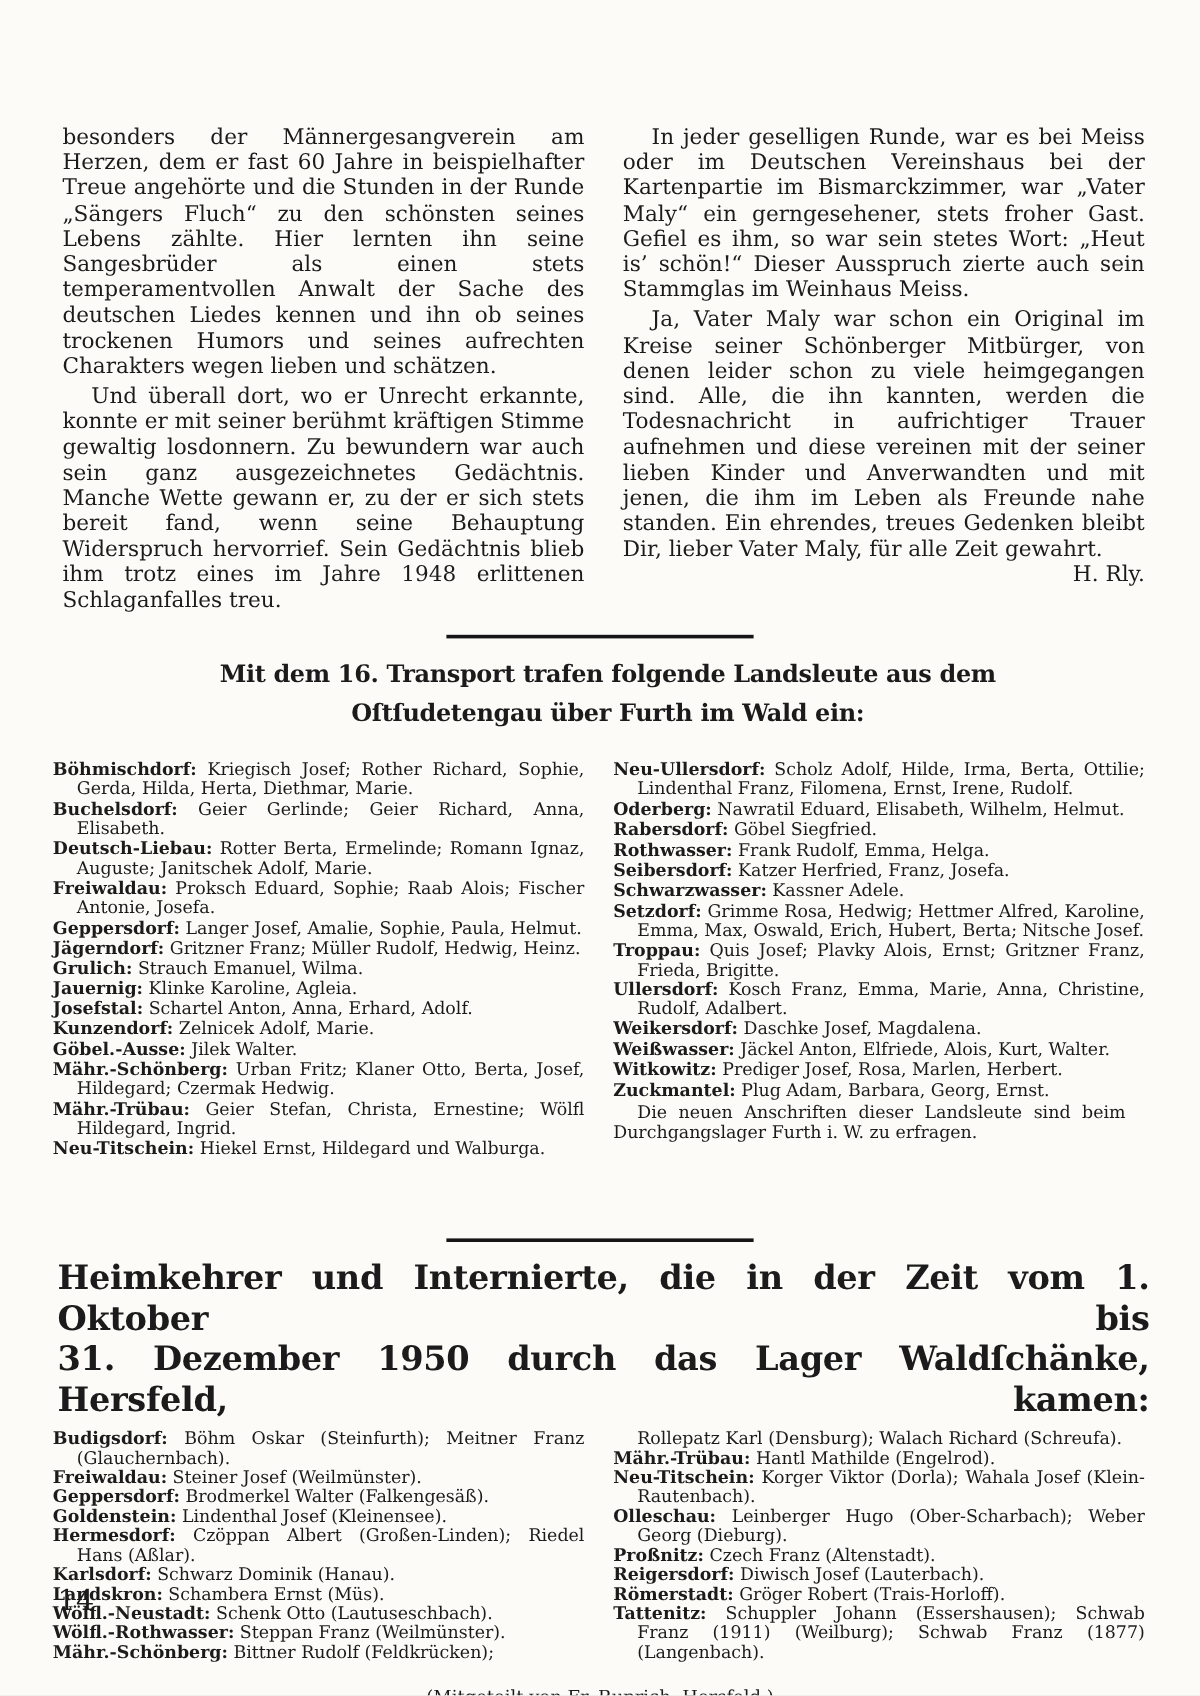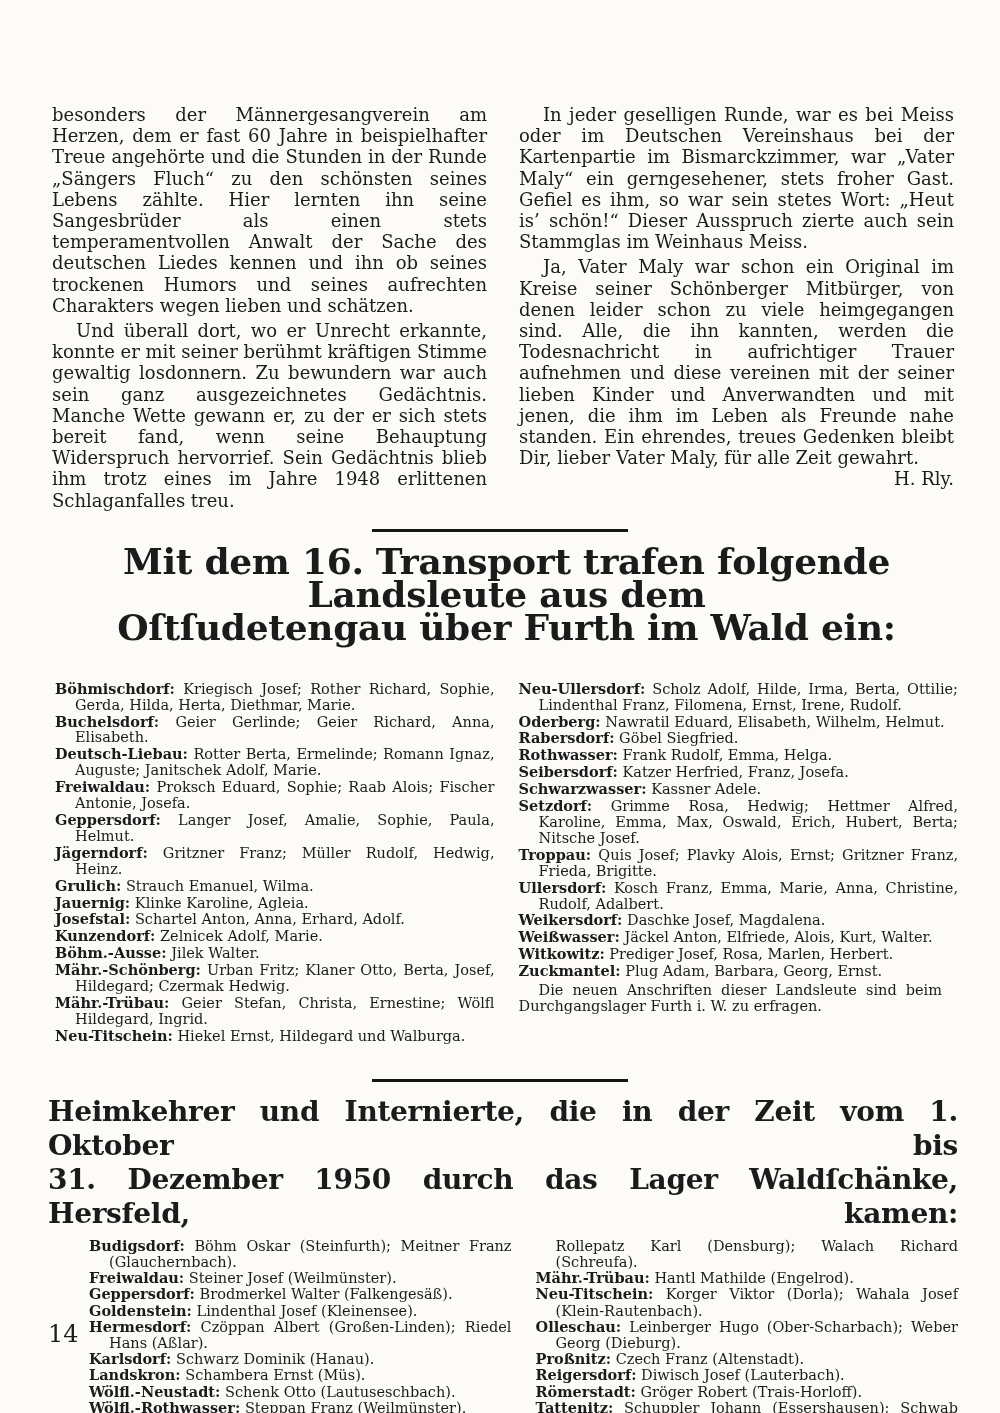--- a/index.html
+++ b/index.html
@@ -27,42 +27,42 @@
   .sig { float:right; }
 
   
   .divider { width:256px; height:3px; background:#151515; margin:14px auto 0; }
 
   
   .head1 {
     margin-top:13px;
     text-align:center;
     font-weight:bold;
-    font-size:36px; line-height:33px;
+    font-size:20px; line-height:33px;
     letter-spacing:-0.3px;
     padding-left:13px;
   }
   .head2 {
     margin:13px 42px 0 48px;
     font-weight:bold;
     font-size:28px; line-height:34px;
     letter-spacing:-0.3px;
   }
   .head2 .hline { text-align:justify; text-align-last:justify; }
 
   
   .list {
     display:flex; gap:24px;
-    padding:7px 42px 0 55px;
+    padding:7px 42px 0 44px;
     font-size:14.5px; line-height:15.9px;
     text-align:justify;
   }
   .list .col { width:443px; }
   .list1 { min-height:384px; }
-  .list2 { min-height:208px; line-height:16.2px;margin-left:34px; }
+  .list2 { min-height:208px; line-height:16.2px; }
   .entry { margin:0; padding-left:20px; text-indent:-20px; }
   .entry b { font-weight:bold; }
   .note { margin:3px 16px 0 0; text-indent:20px; }
   .continuation { margin:0; padding-left:20px; }
 
   .credit { text-align:center; margin-top:6px; font-size:15px; }
 
   .page-number { position:absolute; left:48px; top:1320px; font-size:24px; }
 </style>
 </head>
@@ -104,21 +104,21 @@
         <p class="entry"><b>Jägerndorf:</b> <span>Gritzner Franz; Müller Rudolf, Hedwig, Heinz.</span></p>
 
         <p class="entry"><b>Grulich:</b> <span>Strauch Emanuel, Wilma.</span></p>
 
         <p class="entry"><b>Jauernig:</b> <span>Klinke Karoline, Agleia.</span></p>
 
         <p class="entry"><b>Josefstal:</b> <span>Schartel Anton, Anna, Erhard, Adolf.</span></p>
 
         <p class="entry"><b>Kunzendorf:</b> <span>Zelnicek Adolf, Marie.</span></p>
 
-        <p class="entry"><b>Böhm.-Ausse:</b> <span>Jilek Walter.</span></p>
+        <p class="entry"><b>Göbel.-Ausse:</b> <span>Jilek Walter.</span></p>
 
         <p class="entry"><b>Mähr.-Schönberg:</b> <span>Urban Fritz; Klaner Otto, Berta, Josef, Hildegard; Czermak Hedwig.</span></p>
 
         <p class="entry"><b>Mähr.-Trübau:</b> <span>Geier Stefan, Christa, Ernestine; Wölfl Hildegard, Ingrid.</span></p>
 
         <p class="entry"><b>Neu-Titschein:</b> <span>Hiekel Ernst, Hildegard und Walburga.</span></p>
       </div>
     <div class="col">
       <div>
 

